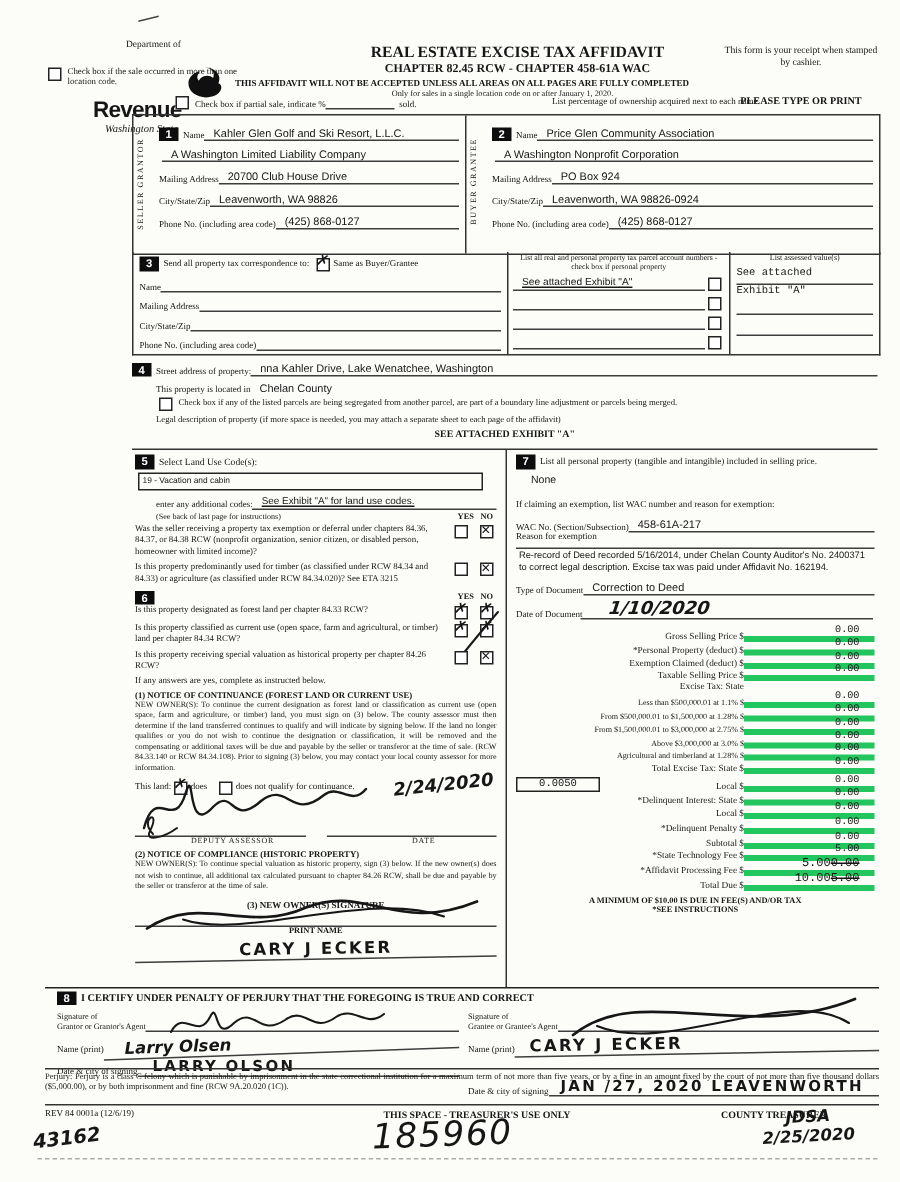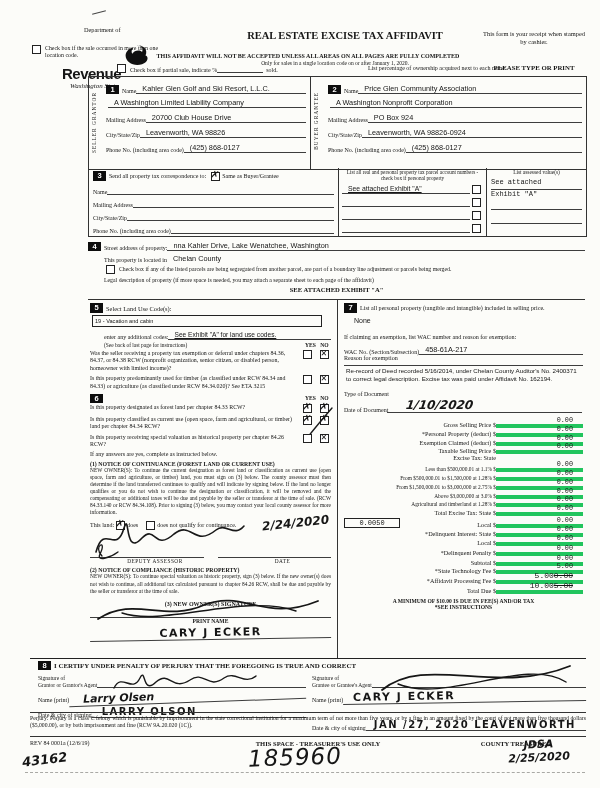--- a/index.html
+++ b/index.html
@@ -49,20 +49,21 @@
         <svg width="26" height="23" viewBox="0 0 30 26">
             <path d="M16 1c8 0 13 6 10 12 4 1 3 8-4 10-9 3-19-2-19-10 0-5 5-9 9-9-2 2-3 5-1 7 2-4 8-5 11-2 2-5-2-8-6-8z" fill="#101010"></path>
           </svg>
       </span>
     </div>
     <div style="font-style:italic;font-size:7px;margin-left:8px;">Washington State</div>
   </div>
 
   <div class="abs" style="left:205px;top:30px;width:280px;text-align:center;">
     <div style="font-weight:700;font-size:10.5px;">REAL ESTATE EXCISE TAX AFFIDAVIT</div>
+    <div style="font-weight:700;font-size:8px;">CHAPTER 82.45 RCW - CHAPTER 458-61A WAC</div>
   </div>
   <div class="abs" style="left:88px;top:53px;width:440px;text-align:center;font-weight:700;font-size:6px;">THIS AFFIDAVIT WILL NOT BE ACCEPTED UNLESS ALL AREAS ON ALL PAGES ARE FULLY COMPLETED</div>
   <div class="abs" style="left:190px;top:60px;width:290px;text-align:center;font-size:5.5px;">Only for sales in a single location code on or after January 1, 2020.</div>
 
   <div class="abs" style="left:482px;top:30px;width:104px;font-size:6.4px;text-align:center;line-height:1.25;">This form is your receipt when stamped by cashier.</div>
   <div class="abs" style="left:482px;top:64px;width:104px;font-weight:700;font-size:6.8px;text-align:center;">PLEASE TYPE OR PRINT</div>
 
   <div class="abs" style="left:30px;top:45px;width:140px;display:flex;align-items:flex-start;">
     <span class="cb"></span>
     <span style="font-size:5.9px;line-height:1.25;padding-left:2px;">Check box if the sale occurred in more than one location code.</span>
@@ -309,20 +310,21 @@
 
       <div style="font-size:6.1px;height:10px;">If claiming an exemption, list WAC number and reason for exemption:</div>
       <div class="row" style="height:11px;">
         <span class="lab">WAC No. (Section/Subsection)</span>
         <span class="line v">458-61A-217</span>
       </div>
       <div style="font-size:6.1px;height:10px;">Reason for exemption</div>
       <div style="font-family:'Liberation Sans',sans-serif;font-size:6.2px;line-height:1.3;border-top:1px solid #3d3d3d;padding:1px 2px 2px 2px;">Re-record of Deed recorded 5/16/2014, under Chelan County Auditor's No. 2400371 to correct legal description.  Excise tax was paid under Affidavit No. 162194.</div>
       <div class="row" style="height:12px;">
         <span class="lab">Type of Document</span>
+        <span class="line v">Correction to Deed</span>
       </div>
       <div class="row" style="height:16px;">
         <span class="lab">Date of Document</span>
         <span class="line hand" style="font-size:12px;padding-left:18px;transform:skewX(-8deg);">1/10/2020</span>
       </div>
 
       <div style="margin-top:6px;">
         <div class="trow">
             <span class="tlab">Gross Selling Price  $</span>
             <span class="tval"><span>0.00</span></span>

